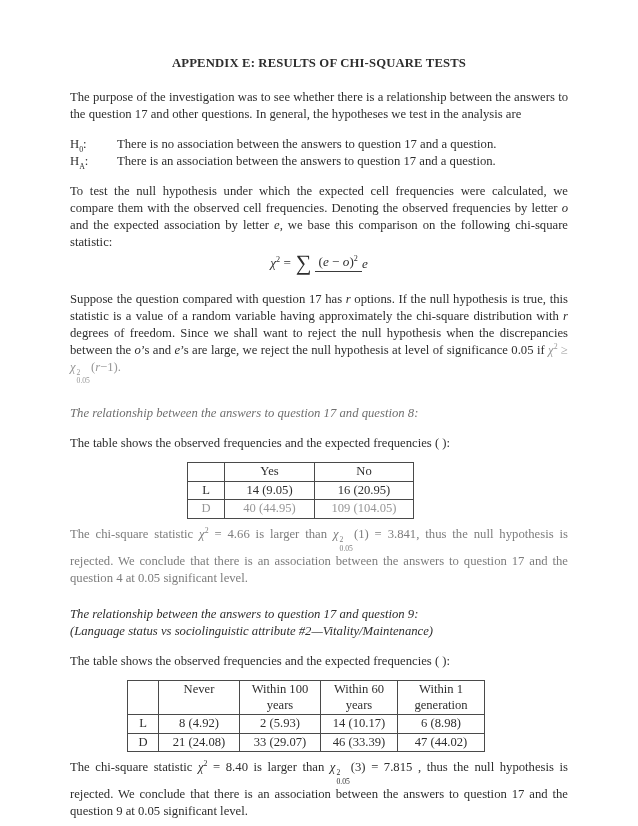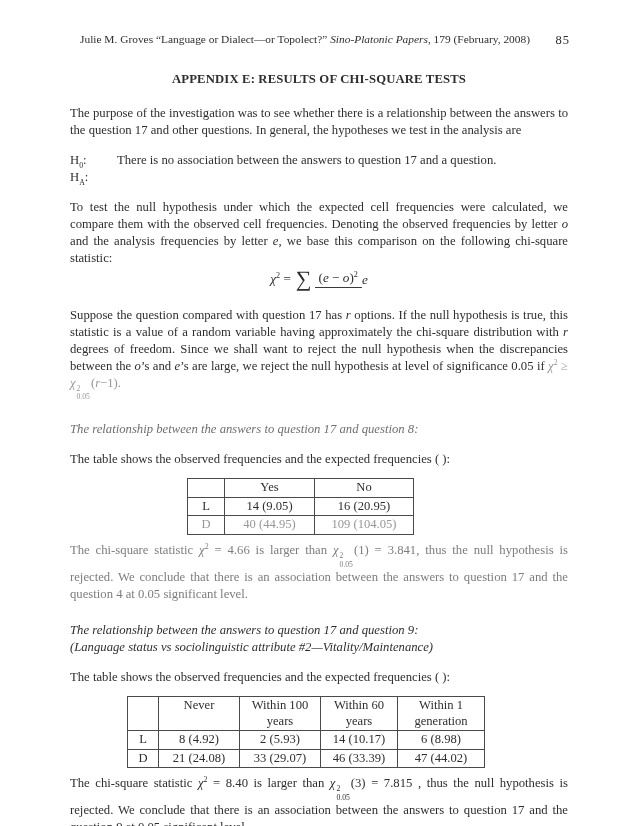--- a/index.html
+++ b/index.html
@@ -52,40 +52,37 @@
   .tbl2 th:nth-child(3){width:70px;}
   .tbl2 th:nth-child(4){width:66px;}
   .tbl2 th:nth-child(5){width:76px;}
   .conclusion{margin-top:7px;}
 </style>
 </head>
 <body>
 
 <div class="page">
 
-  <div class="pg-header">
-    <div class="citation"><span>Julie M. Groves “Language or Dialect—or Topolect?” </span><span class="it">Sino-Platonic Papers</span><span>, 179 (February, 2008)</span></div>
-    <div class="pagenum">85</div>
-  </div>
 
   <div class="title">APPENDIX E: RESULTS OF CHI-SQUARE TESTS</div>
 
   <p class="para intro">The purpose of the investigation was to see whether there is a relationship between the answers to the question 17 and other questions. In general, the hypotheses we test in the analysis are</p>
 
   <div class="hyps">
     <div class="hyp-row">
       <span class="hyp-label"><span>H</span><sub>0</sub><span>:</span></span>
       <span class="hyp-text">There is no association between the answers to question 17 and a question.</span>
     </div>
     <div class="hyp-row">
       <span class="hyp-label"><span>H</span><sub>A</sub><span>:</span></span>
+      <span class="hyp-text">There is an association between the answers to question 17 and a question.</span>
     </div>
   </div>
 
-  <p class="para"><span>To test the null hypothesis under which the expected cell frequencies were calculated, we compare them with the observed cell frequencies. Denoting the observed frequencies by letter </span><span class="it">o</span><span> and the analysis frequencies by letter </span><span class="it">e</span><span>, we base this comparison on the following chi-square statistic:</span></p>
+  <p class="para"><span>To test the null hypothesis under which the expected cell frequencies were calculated, we compare them with the observed cell frequencies. Denoting the observed frequencies by letter </span><span class="it">o</span><span> and the expected association by letter </span><span class="it">e</span><span>, we base this comparison on the following chi-square statistic:</span></p>
 
   <div class="formula">
     <span class="f-lhs"><span class="it">χ</span><sup>2</sup><span> =</span></span>
     <span class="sigma">∑</span>
     <span class="frac">
       <span class="num"><span>(</span><span class="it">e</span><span> − </span><span class="it">o</span><span>)</span><sup>2</sup></span>
       <span class="den"><span class="it">e</span></span>
     </span>
   </div>
 

